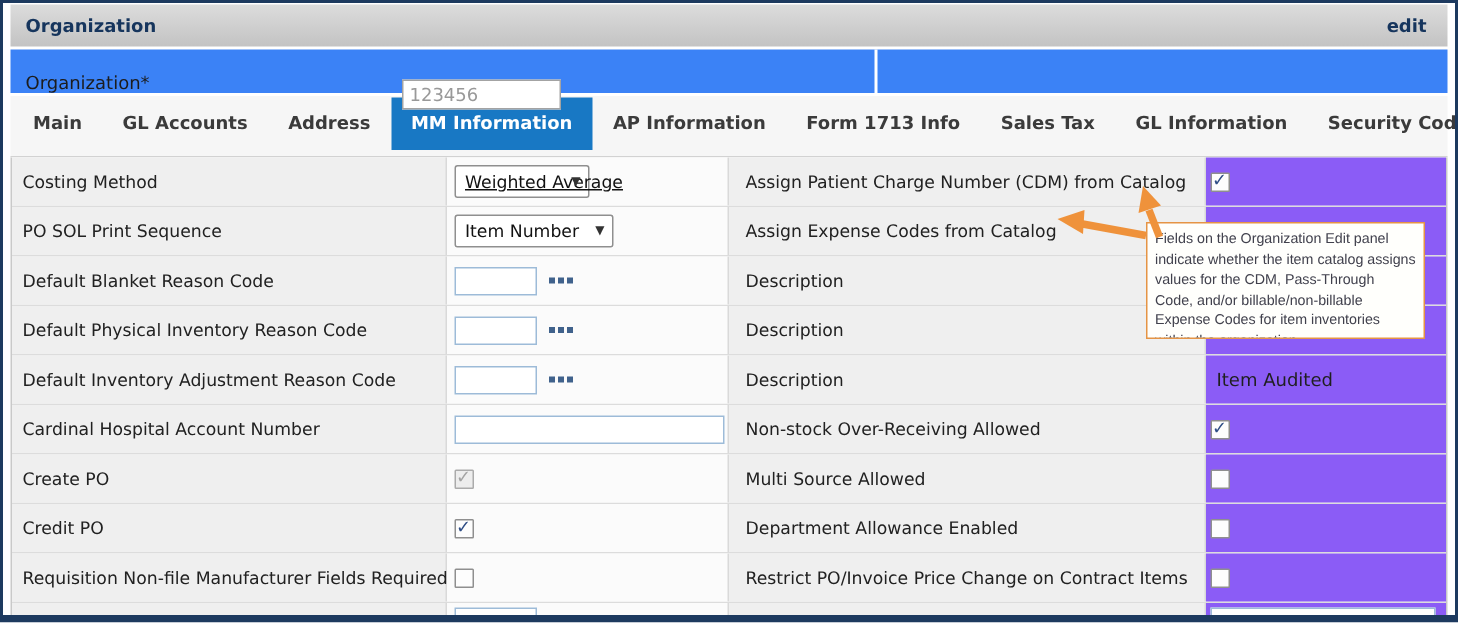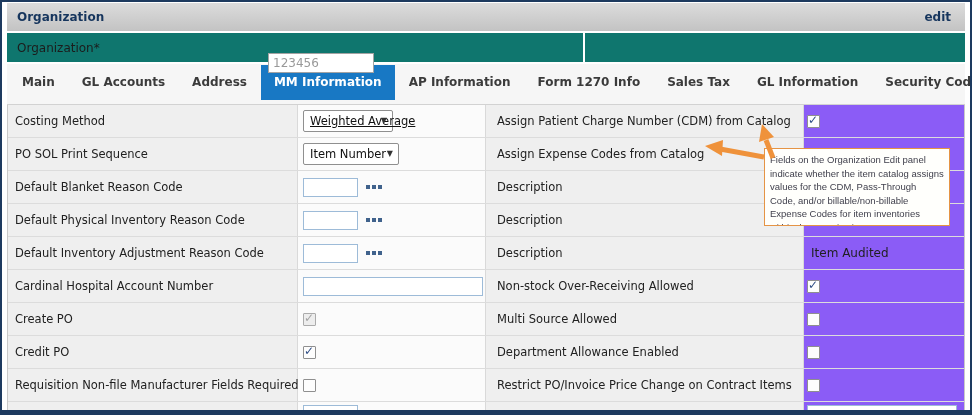--- a/index.html
+++ b/index.html
@@ -12,22 +12,22 @@
   .titlebar {
     height:28px; margin:1px 5px 2px 5px;
     background:linear-gradient(#dcdcdc,#c3c3c3);
     display:flex; align-items:center; justify-content:space-between;
     padding:0 14px 0 10px;
   }
   .titlebar .title { font-size:12px; font-weight:bold; color:#16355d; }
   .titlebar .edit  { font-size:12px; font-weight:bold; color:#16355d; cursor:pointer; }
   
   .orgrow {
-    position:relative; height:29px; margin:0 5px 2px 5px; background:#0f766e;
-    display:flex; align-items:center; padding-left:10px;
+    position:relative; height:29px; margin:0 5px 2px 5px; background:#3b82f6;
+    display:flex; align-items:flex-end; padding-left:10px;
   }
   .orgrow .lbl { font-size:12px; color:#1c1c1c; }
   .orgrow .divider { position:absolute; left:576px; top:0; width:2px; height:29px; background:#fff; }
   .orgrow input {
     position:absolute; left:261px; top:20px; width:106px; height:20px;
     border:1px solid #a3a3a3; background:#fff; color:#999; font-size:12px;
     padding:0 4px; font-family:"DejaVu Sans",sans-serif;
   }
   
   .tabbar {
@@ -49,21 +49,21 @@
   .l2 { width:318px; background:#efefef; padding-left:11px; border-right:1px solid #d9d9d9; }
   .v2 { width:160px; background:#8b5cf6; padding-left:3px; }
   .cell .label { font-size:11.5px; color:#212121; white-space:nowrap; }
   .valtext { font-size:12px; color:#1f1f1f; padding-left:4px; }
   
   .select {
     position:relative; height:22px; background:#fff; border:1px solid #8f8f8f; border-radius:2px;
     font-size:11.5px; color:#111; line-height:20px; padding:0 20px 0 6px; cursor:pointer; white-space:nowrap;
   }
   .select .arr { position:absolute; right:5px; top:0; line-height:20px; font-size:8px; color:#333; }
-  .sel-w114 { width:90px;text-decoration:underline; } .sel-w106 { width:96px; }
+  .sel-w114 { width:90px;text-decoration:underline; } .sel-w106 { width:106px; }
   .tinput { height:19px; border:1px solid #9dbbd8; background:#fff; font-size:12px; padding:0 3px; font-family:"DejaVu Sans",sans-serif; }
   .w55 { width:55px; } .w180 { width:180px; } .w150 { width:150px; }
   .dots { display:inline-flex; gap:2px; margin-left:8px; align-items:center; cursor:pointer; }
   .dots i { width:4px; height:4px; background:#40628c; display:block; }
   .cb {
     position:relative; width:13px; height:13px; border:1px solid #8f8f8f; background:#fdfdfd;
     border-radius:1px; cursor:pointer; flex:none;
   }
   .cb.checked::after {
     content:"\2713"; position:absolute; left:0px; top:-3px;
@@ -95,21 +95,21 @@
     <input readonly="" value="123456" style="">
     <span class="divider"></span>
   </div>
 
   <div class="tabbar">
     <span class="tab">Main</span>
     <span class="tab">GL Accounts</span>
     <span class="tab">Address</span>
     <span class="tab active">MM Information</span>
     <span class="tab">AP Information</span>
-    <span class="tab">Form 1270 Info</span>
+    <span class="tab">Form 1713 Info</span>
     <span class="tab">Sales Tax</span>
     <span class="tab">GL Information</span>
     <span class="tab">Security Codes</span>
   </div>
 
   <div class="table">
 
     <div class="trow">
       <div class="cell l1">
           <span class="label">Costing Method</span>

